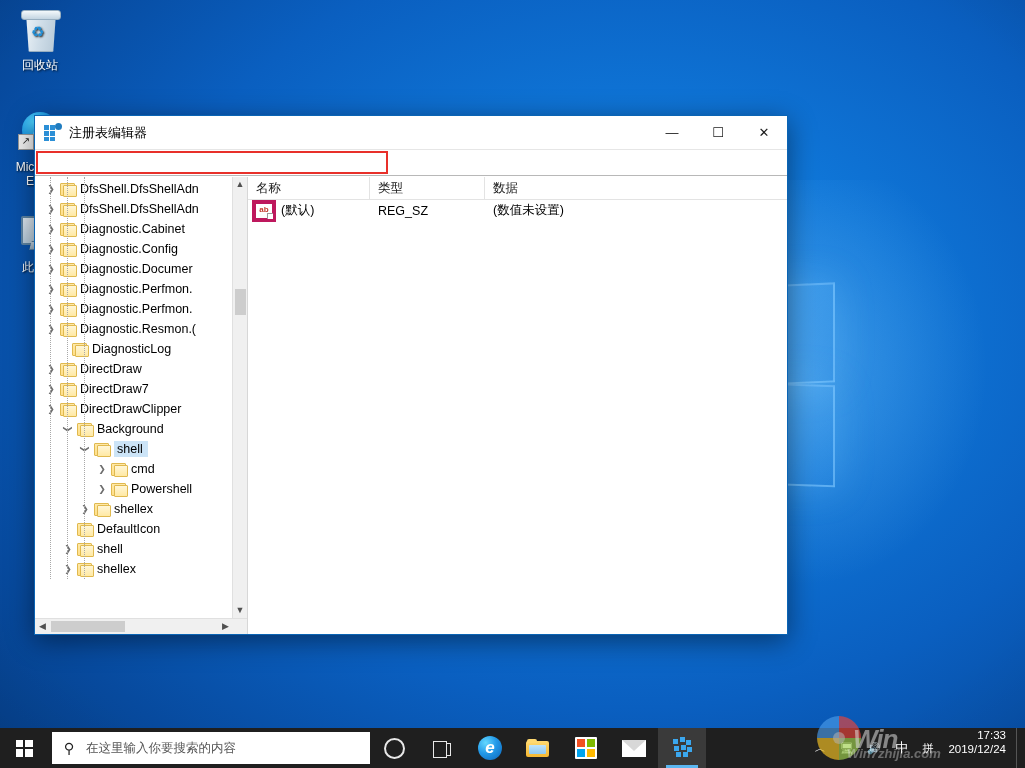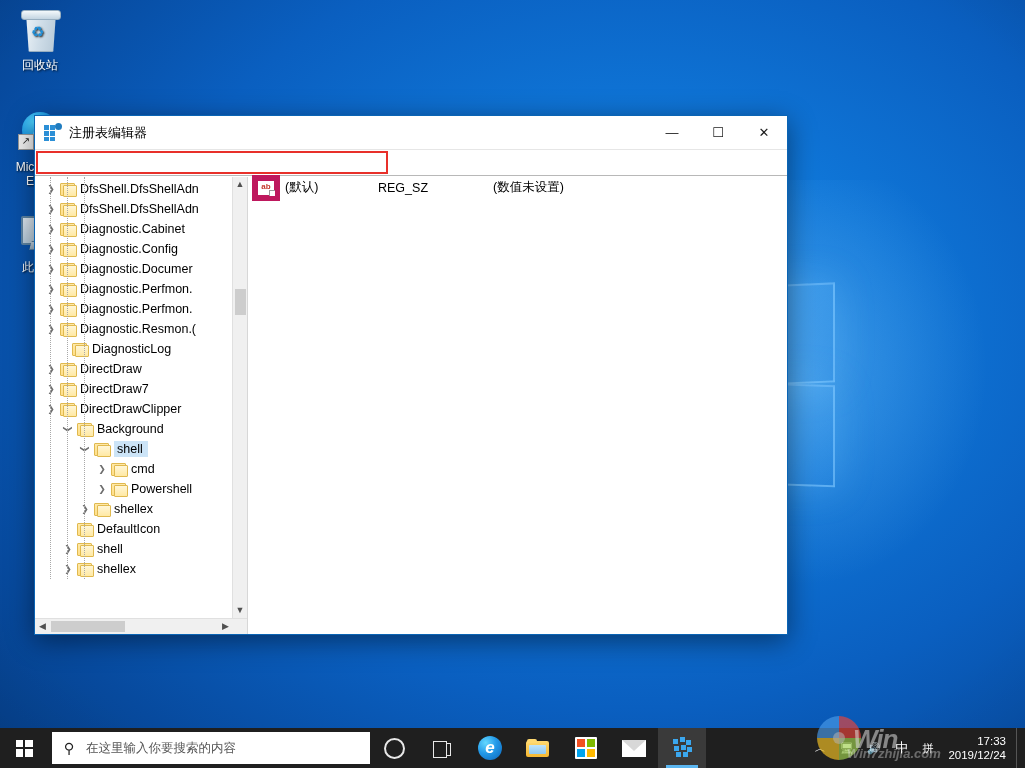--- a/index.html
+++ b/index.html
@@ -272,21 +272,21 @@
   .vrow {
     height: 21px; display: flex; align-items: center;
     font-size: 12.5px; color: #000;
   }
   .vcell { padding-left: 8px; box-sizing: border-box; white-space: nowrap; }
   .vcell-name { width: 122px; flex: 0 0 122px; display: flex; align-items: center; padding-left: 4px; }
   .vcell-type { width: 115px; flex: 0 0 115px; }
   .vcell-data { flex: 1 1 auto; }
   .ab-icon {
     width: 16px; height: 14px; flex: 0 0 16px; margin-right: 5px;
-    background: #ffffff; border: 6px solid #be185d;
+    background: #ffffff; border: 4px solid #be185d;
     color: #c4392c; font-size: 8px; font-weight: bold;
     line-height: 12px; text-align: center;
     position: relative;
   }
   .ab-icon::after {
     content: ""; position: absolute; right: -1px; bottom: -1px;
     width: 5px; height: 5px; background: #fff;
     border-left: 1px solid #9a9a9a; border-top: 1px solid #9a9a9a;
   }
 
@@ -378,21 +378,21 @@
   .tb-reg { width: 22px; height: 22px; position: relative; }
   .tb-reg s { position:absolute; width:5px; height:5px; background:#3ba7ee; display:block; text-decoration:none; }
 
   #tray {
     margin-left: auto; display: flex; align-items: center; height: 40px;
     color: #fff; font-size: 11px;
   }
   .tray-item { padding: 0 7px; height: 40px; display: flex; align-items: center; justify-content: center; }
   #tray-clock {
     padding: 0 8px; height: 40px;
-    display: flex; flex-direction: column; justify-content: center; align-items: flex-end;
+    display: flex; flex-direction: column; align-items: flex-end;
     font-size: 11.5px; line-height: 14px; color: #fff;
   }
   #show-desktop {
     width: 8px; height: 40px; border-left: 1px solid #555; margin-left: 2px;
   }
   #tray-ime {
     font-size: 13px; color:#fff;
   }
 
   
@@ -599,20 +599,25 @@
         </div>
         <div id="ths">
           <span class="sb-harrow" id="ths-left">◀</span>
           <span id="ths-thumb"></span>
           <span class="sb-harrow" id="ths-right">▶</span>
           <span id="ths-corner"></span>
         </div>
       </div>
 
       <div id="valpane">
+        <div id="valheader">
+          <span class="vcol" id="vcol-name">名称</span>
+          <span class="vcol" id="vcol-type">类型</span>
+          <span class="vcol" id="vcol-data">数据</span>
+        </div>
         <div id="vallist">
             <div class="vrow">
               <span class="vcell vcell-name">
                 <span class="ab-icon">ab</span>
                 <span>(默认)</span>
               </span>
               <span class="vcell vcell-type">REG_SZ</span>
               <span class="vcell vcell-data">(数值未设置)</span>
             </div>
           </div>

